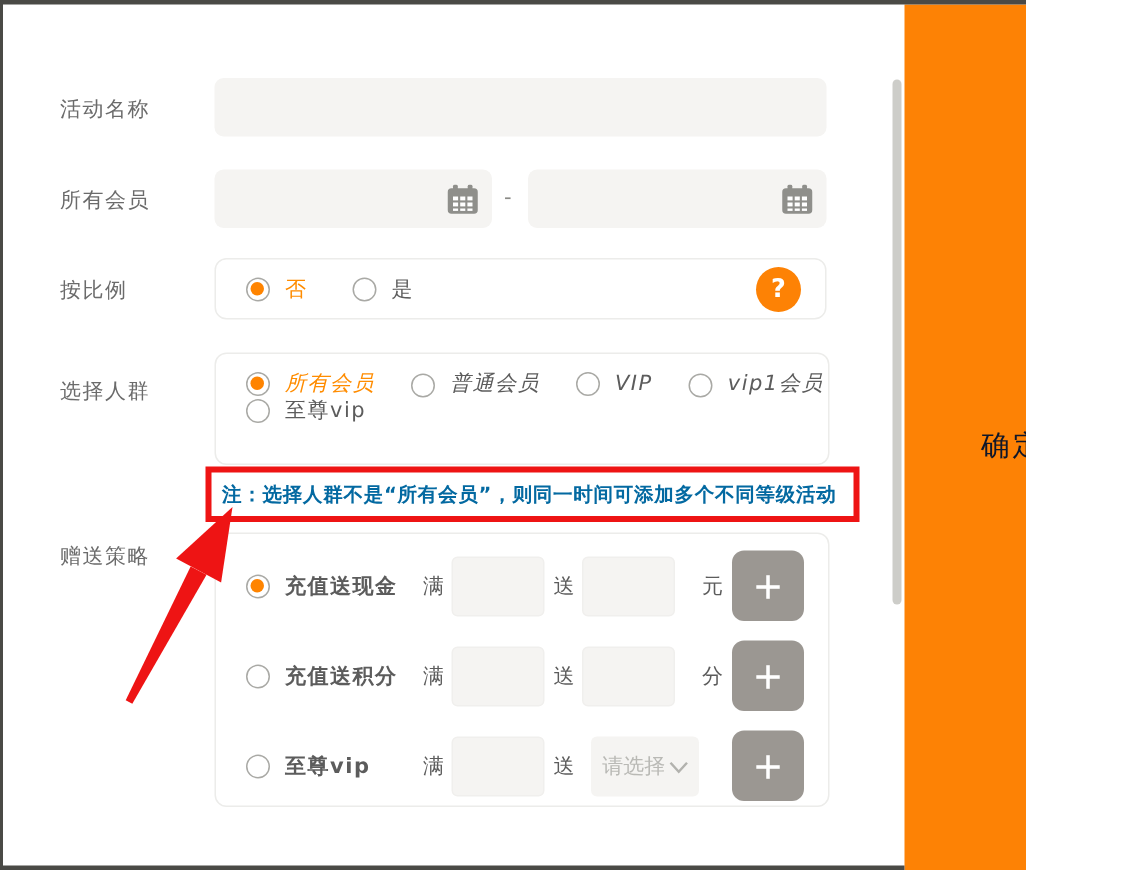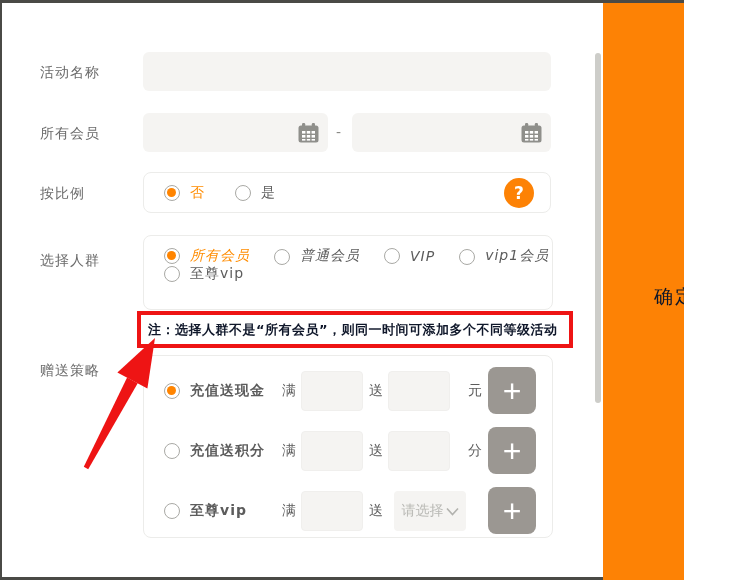--- a/index.html
+++ b/index.html
@@ -51,21 +51,21 @@
 
   
   .optrow{display:flex;align-items:center;padding-left:20px;}
   .optrow.r1{margin-top:11px;font-style:italic;}
   .optrow.r2{}
   .optrow .opt + .opt{margin-left:24px;align-items:flex-end;}
 
   
   .notebox{position:absolute;left:137px;top:311px;width:436px;height:37px;border:4px solid #ee1414;
            box-sizing:border-box;display:flex;align-items:center;z-index:20;background:transparent;}
-  .notetext{font-size:13px;font-weight:bold;color:#0f172a;padding-left:7px;white-space:nowrap;letter-spacing:0.5px;}
+  .notetext{font-size:13px;font-weight:bold;color:#0369a1;padding-left:7px;white-space:nowrap;letter-spacing:0.5px;}
 
   
   .strategy-inner{padding-top:5px;}
   .srow{position:relative;height:60px;display:flex;align-items:center;font-size:14px;color:#5c5c5c;}
   .srow .radio{margin-left:20px;}
   .sname{margin-left:10px;width:88px;letter-spacing:1px;font-weight:bold;}
   .pfx{width:15px;margin-left:4px;}
   .amt{margin-left:4px;width:62px;height:40px;background:#f5f4f2;border:1px solid #f0efed;border-radius:4px;
        outline:none;box-sizing:border-box;font-size:14px;color:#444;padding:0 8px;}
   .mid{margin-left:6px;width:15px;}

